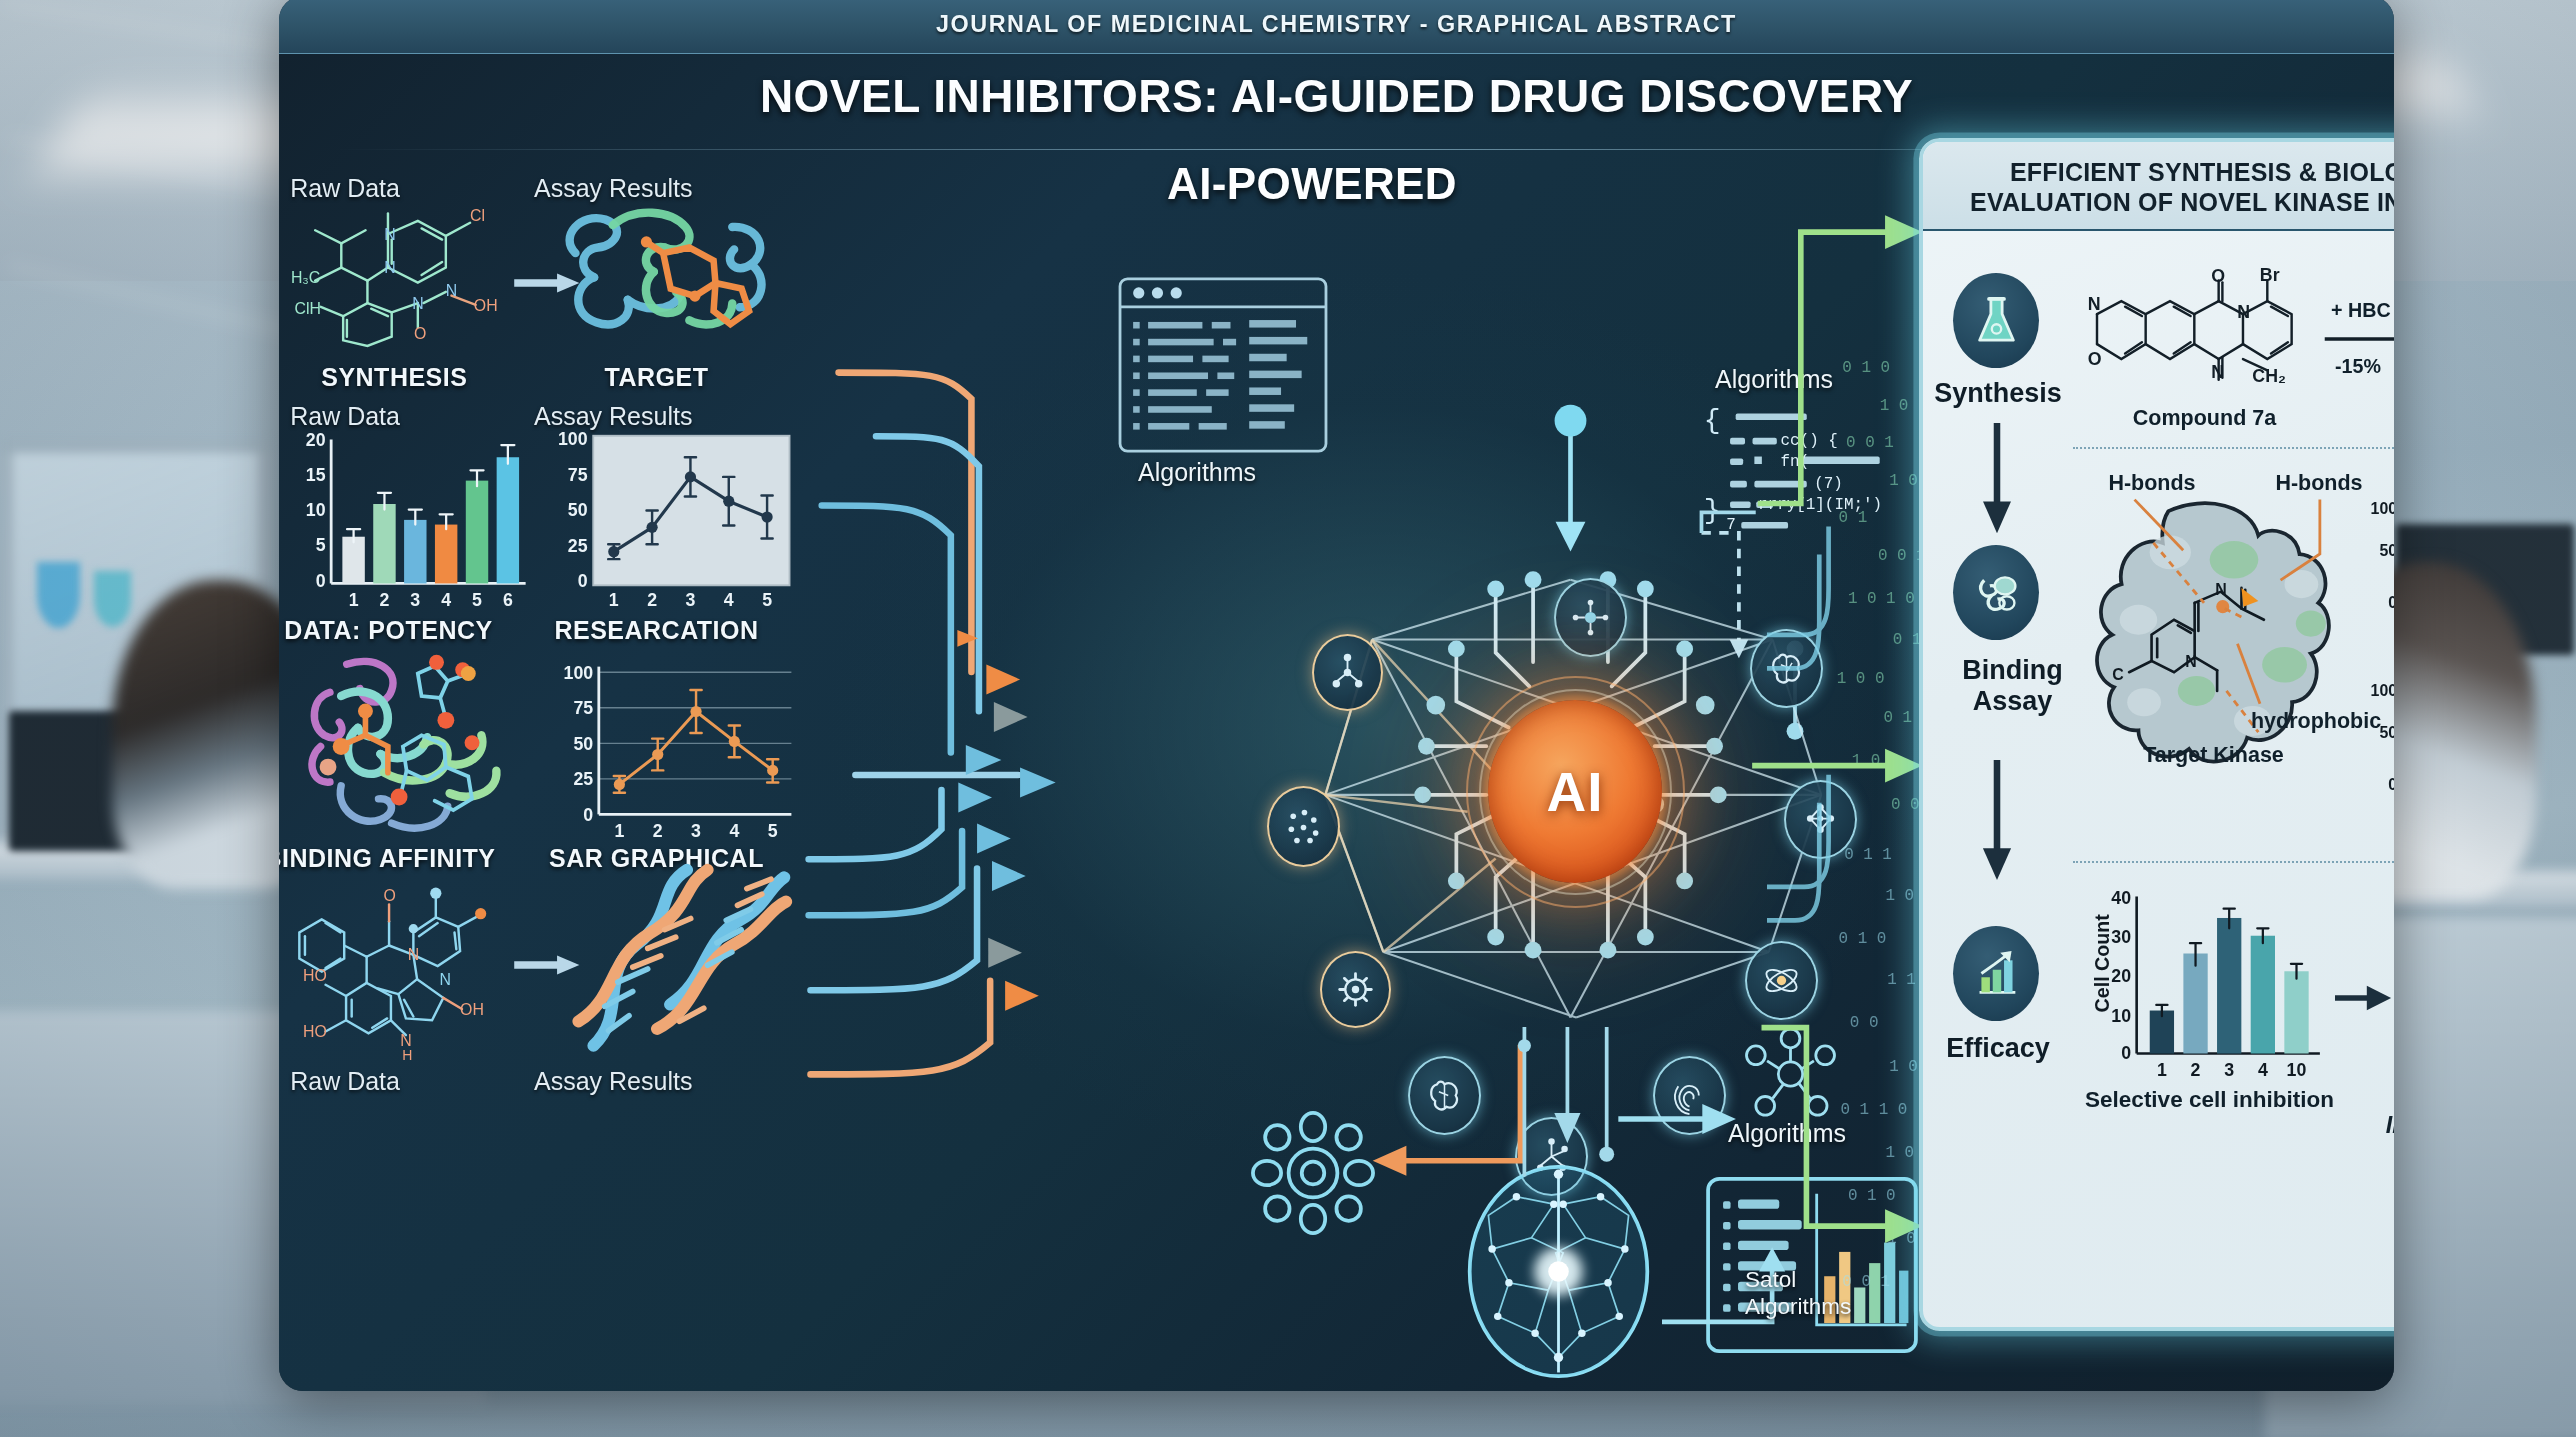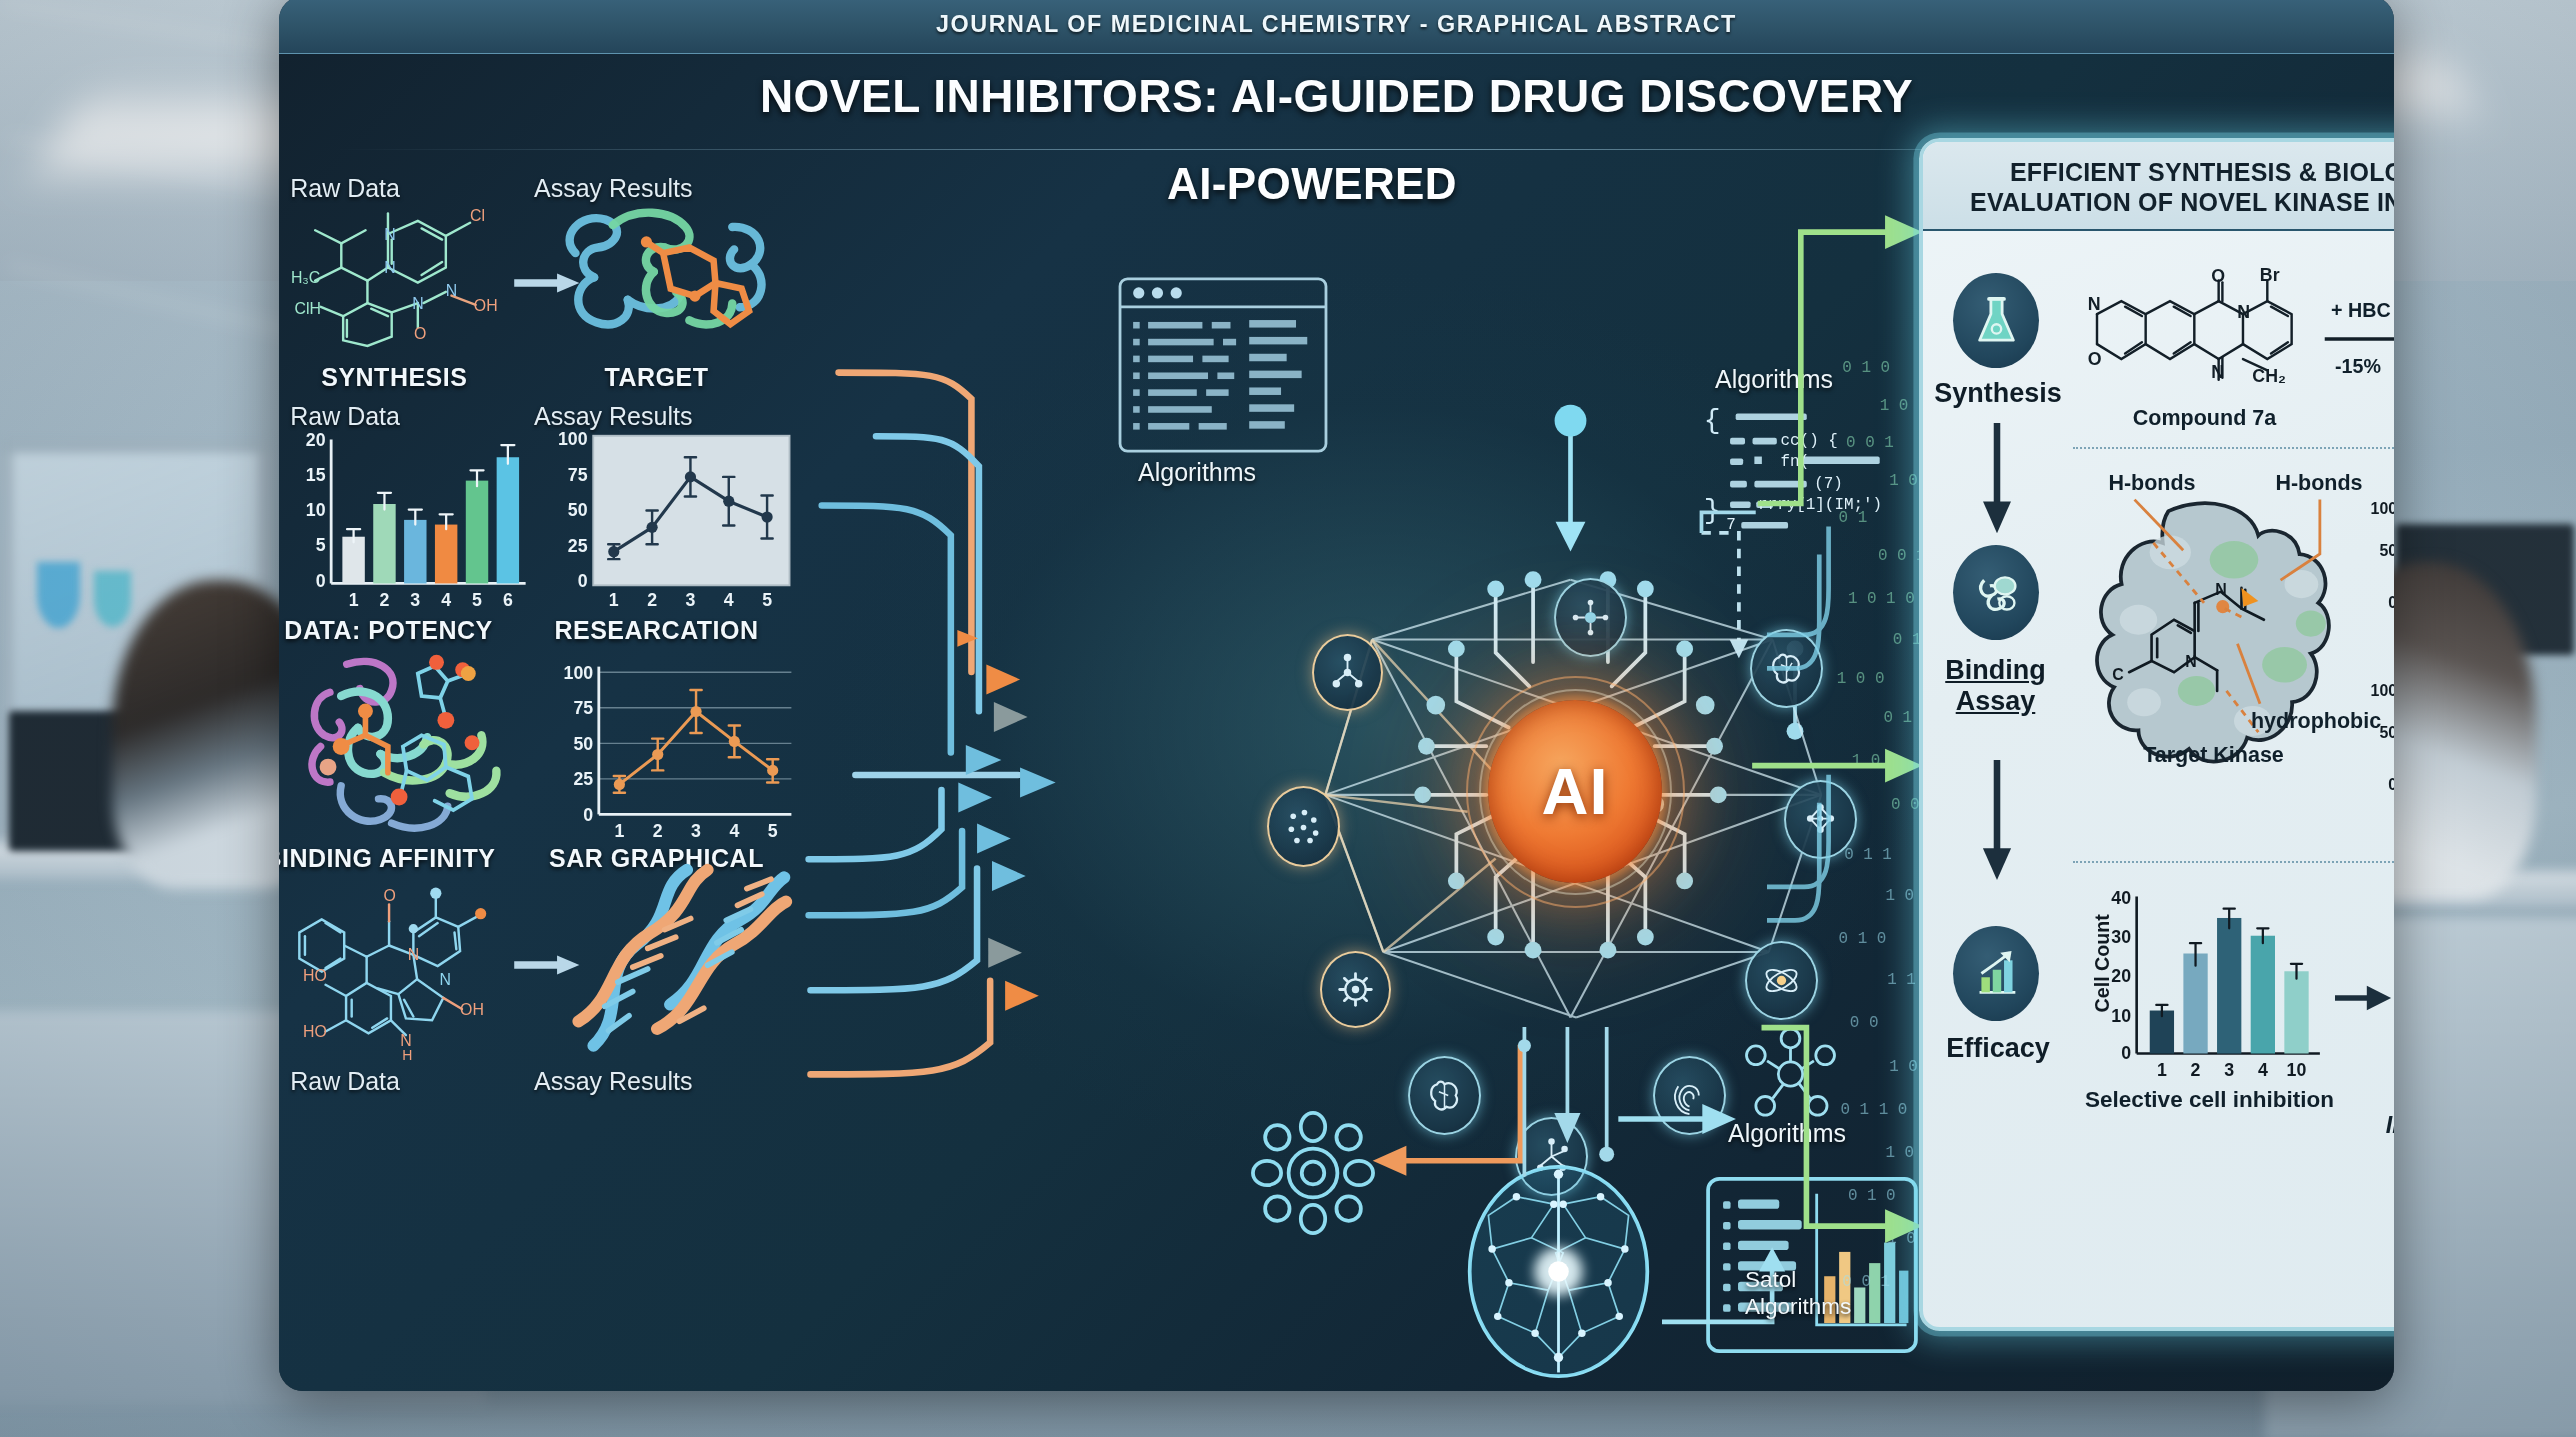--- a/index.html
+++ b/index.html
@@ -142,21 +142,21 @@
   }
   #aicore {
     position:absolute; left: 1209px; top: 646px; width: 174px; height: 183px;
     border-radius: 50%;
     background: radial-gradient(circle at 42% 36%, #f6a65e 0%, #ef7a33 45%, #d9541b 78%, #a53a10 100%);
     box-shadow: 0 0 9.4px 4.7px rgba(255,150,70,.55), 0 0 56px 24px rgba(255,140,60,.35),
                 0 0 112px 56px rgba(255,130,50,.18), inset 0 0 26px rgba(120,30,0,.55);
     display:flex; align-items:center; justify-content:center;
   }
   #aicore span {
-    font-size: 65px; font-weight:bold; color:#fff; letter-spacing:0.9px;
+    font-size: 55px; font-weight:bold; color:#fff; letter-spacing:0.9px;
     text-shadow: 0 2.8px 11.2px rgba(130,40,0,.9);
   }
   .aihalo {
     position:absolute; border-radius:50%; border:2.8px solid rgba(255,200,150,.75);
   }
   .node {
     position:absolute; border-radius:50%;
     background: radial-gradient(circle at 40% 35%, rgba(40,80,100,.9), rgba(18,42,58,.95));
     border: 2.3px solid rgba(170,230,245,.9);
     box-shadow: 0 0 13px rgba(130,220,245,.55);
@@ -1104,21 +1104,21 @@
       </svg>
 
       <div class="circicon" style="left:30px; top:403px;">
         <svg width="51" height="51" viewBox="0 0 54 54">
           <path d="M14 14 C6 22 12 34 22 30 C30 27 28 18 20 20" fill="none" stroke="#dff6f2" stroke-width="3.5"></path>
           <path d="M22 30 C14 38 20 48 30 44 C38 41 36 32 28 34" fill="none" stroke="#dff6f2" stroke-width="3.5"></path>
           <ellipse cx="36" cy="20" rx="11" ry="9" fill="#9fd8d0" stroke="#dff6f2" stroke-width="2.5"></ellipse>
           <ellipse cx="38" cy="38" rx="8" ry="7" fill="none" stroke="#dff6f2" stroke-width="2.5"></ellipse>
         </svg>
       </div>
-      <div class="rowlabel" style="left:3px; top:513px; width:139px;text-decoration:underline;">
+      <div class="rowlabel" style="left:20px; top:513px; width:139px;">
         <div>Binding</div>
         <div>Assay</div>
       </div>
 
       <svg style="position:absolute; left:161px; top:356px;" width="270" height="281" viewBox="0 0 288 300">
         <path d="M90 14 C130 -4 178 8 186 40 C196 30 226 34 230 60 C256 62 266 94 250 112
                  C268 124 264 160 242 166 C256 184 246 216 222 218 C224 244 198 266 174 256
                  C166 284 126 290 112 268 C90 286 58 272 58 248 C32 250 18 222 32 202
                  C8 192 8 156 30 146 C10 132 16 98 40 92 C34 64 60 40 84 48 C82 30 86 20 90 14 Z" fill="#b6c8cf" stroke="#1a2630" stroke-width="4"></path>
         <g fill="#cfdde2" opacity=".75">

